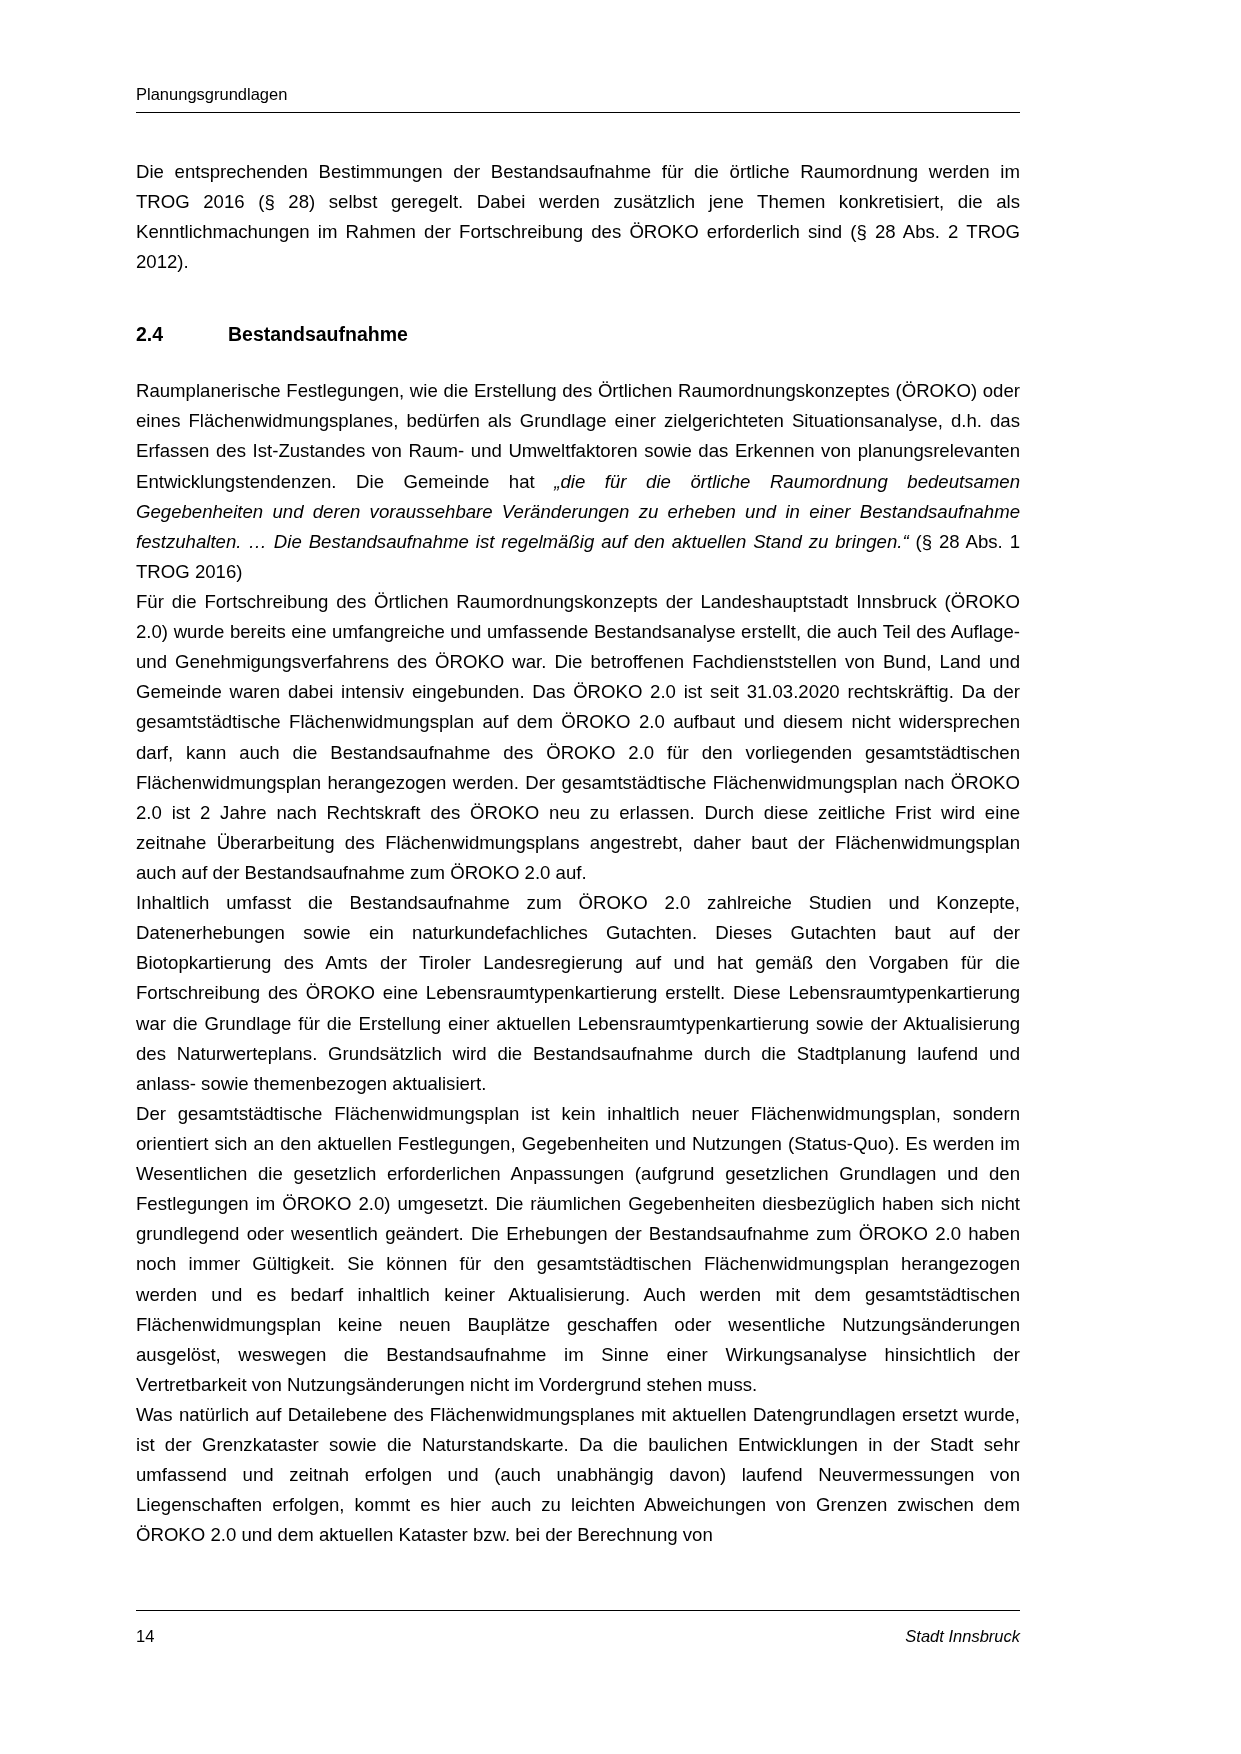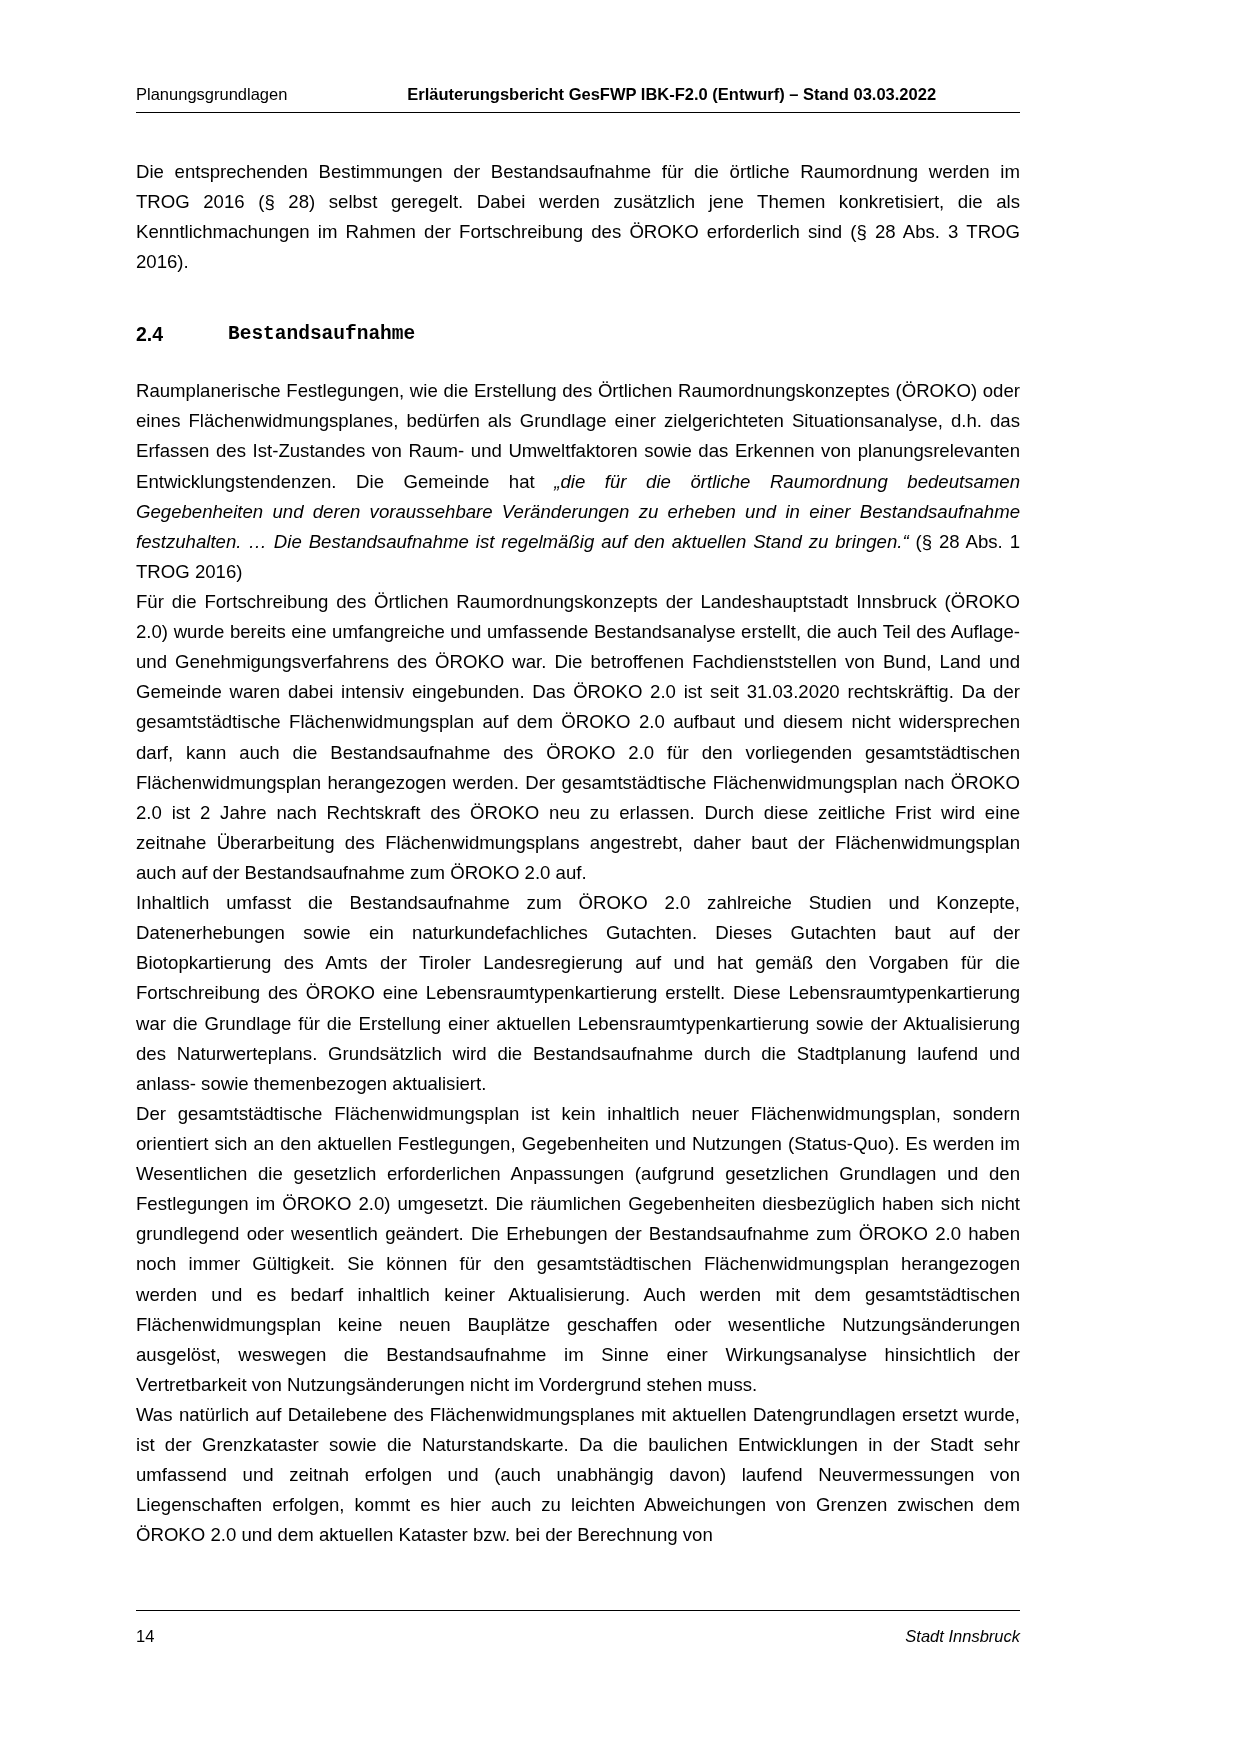--- a/index.html
+++ b/index.html
@@ -69,21 +69,20 @@
     font-size: 19.5px;
     font-weight: bold;
     display: flex;
   }
   .heading .num {
     width: 92px;
     flex: 0 0 92px;
   }
   .heading .title {
     flex: 1 1 auto;
-    font-family: Liberation Mono, monospace;
   }
   .ital {
     font-style: italic;
   }
   
   .footer {
     position: absolute;
     left: 136px;
     top: 1610px;
     width: 884px;
@@ -98,26 +97,25 @@
 </style>
 </head>
 <body>
 
 <div class="page">
 
   <div class="content">
 
     <div class="header">
       <span class="header-left">Planungsgrundlagen</span>
-      <span class="header-right">Erläuterungsbericht GesFWP IBK-F2.0 (Entwurf) – Stand 03.03.2022</span>
     </div>
 
     <div class="body-text">
 
-      <p class="para">Die entsprechenden Bestimmungen der Bestandsaufnahme für die örtliche Raumordnung werden im TROG 2016 (§ 28) selbst geregelt. Dabei werden zusätzlich jene Themen konkretisiert, die als Kenntlichmachungen im Rahmen der Fortschreibung des ÖROKO erforderlich sind (§ 28 Abs. 3 TROG 2016).</p>
+      <p class="para">Die entsprechenden Bestimmungen der Bestandsaufnahme für die örtliche Raumordnung werden im TROG 2016 (§ 28) selbst geregelt. Dabei werden zusätzlich jene Themen konkretisiert, die als Kenntlichmachungen im Rahmen der Fortschreibung des ÖROKO erforderlich sind (§ 28 Abs. 2 TROG 2012).</p>
 
       <div class="heading">
         <span class="num">2.4</span>
         <span class="title">Bestandsaufnahme</span>
       </div>
 
       <p class="para"><span>Raumplanerische Festlegungen, wie die Erstellung des Örtlichen Raumordnungskonzeptes (ÖROKO) oder eines Flächenwidmungsplanes, bedürfen als Grundlage einer zielgerichteten Situationsanalyse, d.h. das Erfassen des Ist-Zustandes von Raum- und Umweltfaktoren sowie das Erkennen von planungsrelevanten Entwicklungstendenzen. Die Gemeinde hat </span><span class="ital">„die für die örtliche Raumordnung bedeutsamen Gegebenheiten und deren voraussehbare Veränderungen zu erheben und in einer Bestandsaufnahme festzuhalten. … Die Bestandsaufnahme ist regelmäßig auf den aktuellen Stand zu bringen.“</span><span> (§ 28 Abs. 1 TROG 2016)</span></p>
 
       <p class="para">Für die Fortschreibung des Örtlichen Raumordnungskonzepts der Landeshauptstadt Innsbruck (ÖROKO 2.0) wurde bereits eine umfangreiche und umfassende Bestandsanalyse erstellt, die auch Teil des Auflage- und Genehmigungsverfahrens des ÖROKO war. Die betroffenen Fachdienststellen von Bund, Land und Gemeinde waren dabei intensiv eingebunden. Das ÖROKO 2.0 ist seit 31.03.2020 rechtskräftig. Da der gesamtstädtische Flächenwidmungsplan auf dem ÖROKO 2.0 aufbaut und diesem nicht widersprechen darf, kann auch die Bestandsaufnahme des ÖROKO 2.0 für den vorliegenden gesamtstädtischen Flächenwidmungsplan herangezogen werden. Der gesamtstädtische Flächenwidmungsplan nach ÖROKO 2.0 ist 2 Jahre nach Rechtskraft des ÖROKO neu zu erlassen. Durch diese zeitliche Frist wird eine zeitnahe Überarbeitung des Flächenwidmungsplans angestrebt, daher baut der Flächenwidmungsplan auch auf der Bestandsaufnahme zum ÖROKO 2.0 auf.</p>
 

